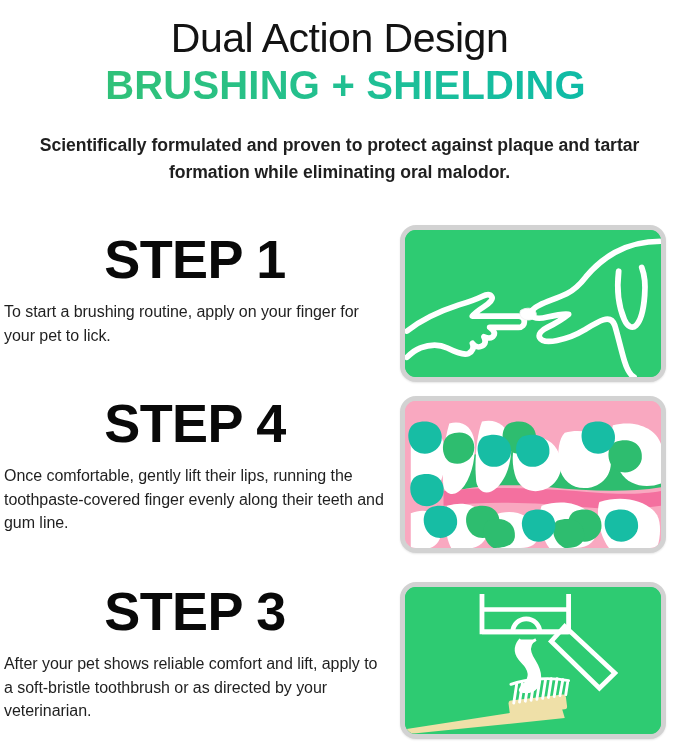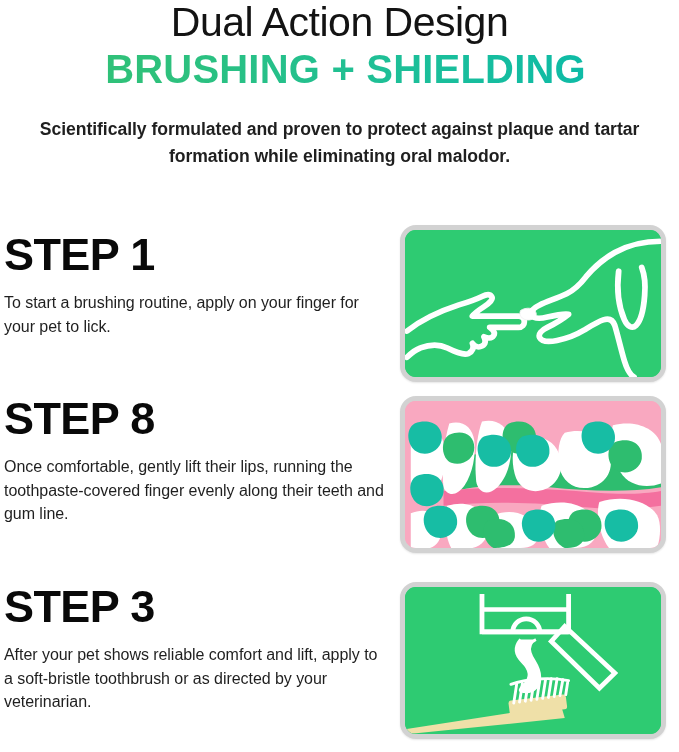--- a/index.html
+++ b/index.html
@@ -13,21 +13,21 @@
     position: relative;
     overflow: hidden;
     font-family: "Liberation Sans", sans-serif;
     color: #111111;
     -webkit-font-smoothing: antialiased;
   }
 
   
   #header {
     width: 679px;
-    padding-top: 2px;
+    padding-top: 18px;
     text-align: center;
   }
   #headline-primary {
     font-family: "Liberation Sans", sans-serif;
     font-size: 41px;
     font-weight: 400;
     letter-spacing: -0.5px;
     color: #131313;
     line-height: 1.0;
     margin: 0;
@@ -72,27 +72,28 @@
     display: flex;
     align-items: flex-start;
   }
   .step-text-col {
     width: 400px;
     padding-left: 4px;
     padding-right: 14px;
   }
   .step-title {
     font-family: "Liberation Sans", sans-serif;
-    font-size: 45px;
+    font-size: 54px;
     font-weight: 700;
     letter-spacing: -0.6px;
     line-height: 1.0;
     color: #090909;
     margin: 0;
     padding: 0;
+    text-align: center;
   }
   .step-body {
     font-size: 16px;
     font-weight: 400;
     line-height: 1.48;
     color: #1f1f1f;
     margin-top: 14px;
     letter-spacing: -0.05px;
   }
 
@@ -171,21 +172,21 @@
 
           <path d="M222 44 C220 62 222 82 228 96 C231 103 236 106 240 102
                    C245 97 248 84 249 70 C250 58 249 48 246 40" fill="none" stroke="#ffffff" stroke-width="6" stroke-linecap="round" stroke-linejoin="round"></path>
         </svg>
       </div>
     </div>
   </div>
 
   <div class="step-row" id="row-2">
     <div class="step-text-col">
-      <div class="step-title">STEP 8</div>
+      <div class="step-title">STEP 4</div>
       <div class="step-body">Once comfortable, gently lift their lips, running the toothpaste-covered finger evenly along their teeth and gum line.</div>
     </div>
     <div class="step-figure-col">
       <div class="panel" style="background:#f9a8c0;">
         <svg viewBox="0 0 266 157" preserveAspectRatio="none">
           <rect x="0" y="0" width="266" height="157" fill="#f9a8c0"></rect>
 
           <path d="M52 62 C90 50 140 54 180 62 C210 68 240 66 266 60
                    L266 92 C230 98 190 96 150 92 C110 88 76 90 52 96 Z" fill="#2ebd6f"></path>
 

